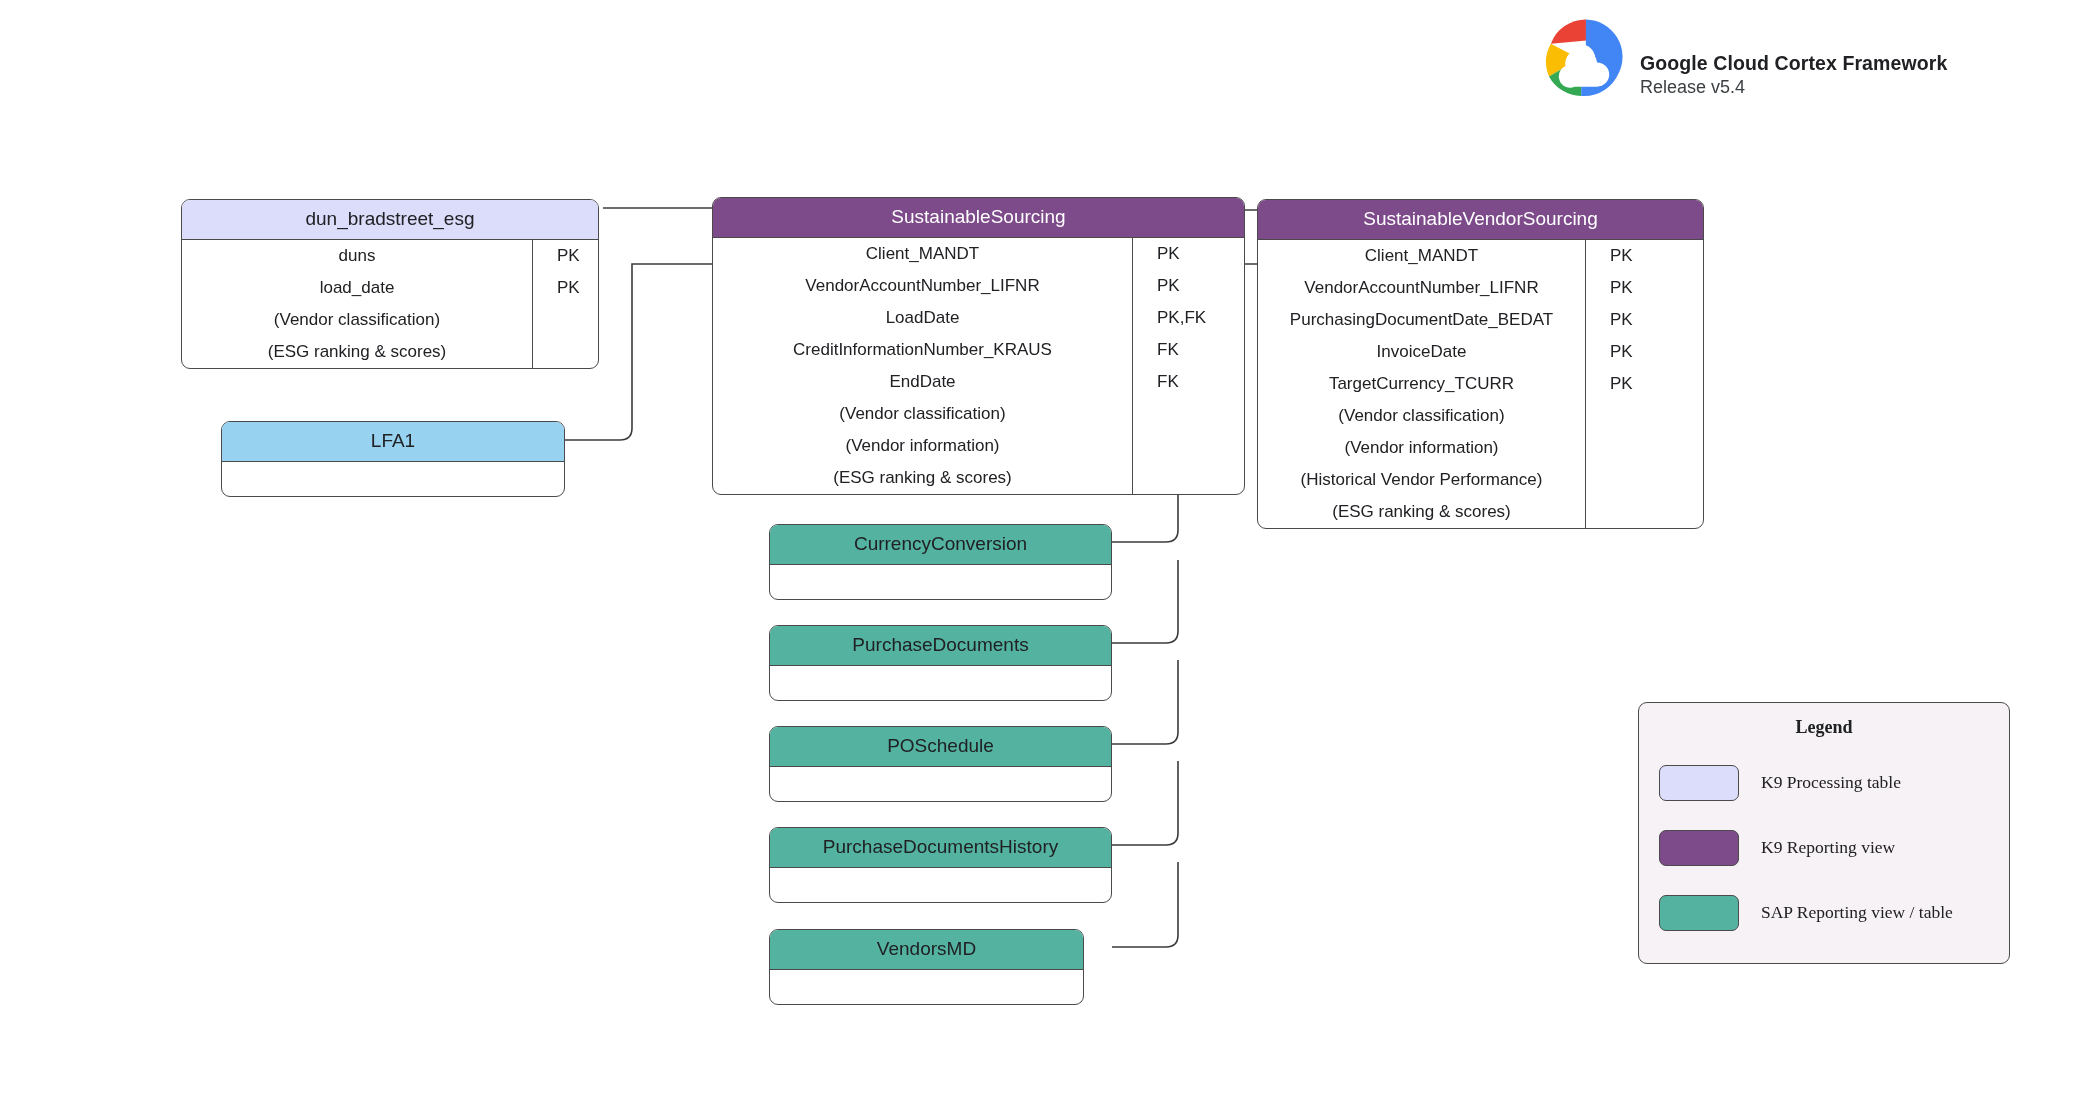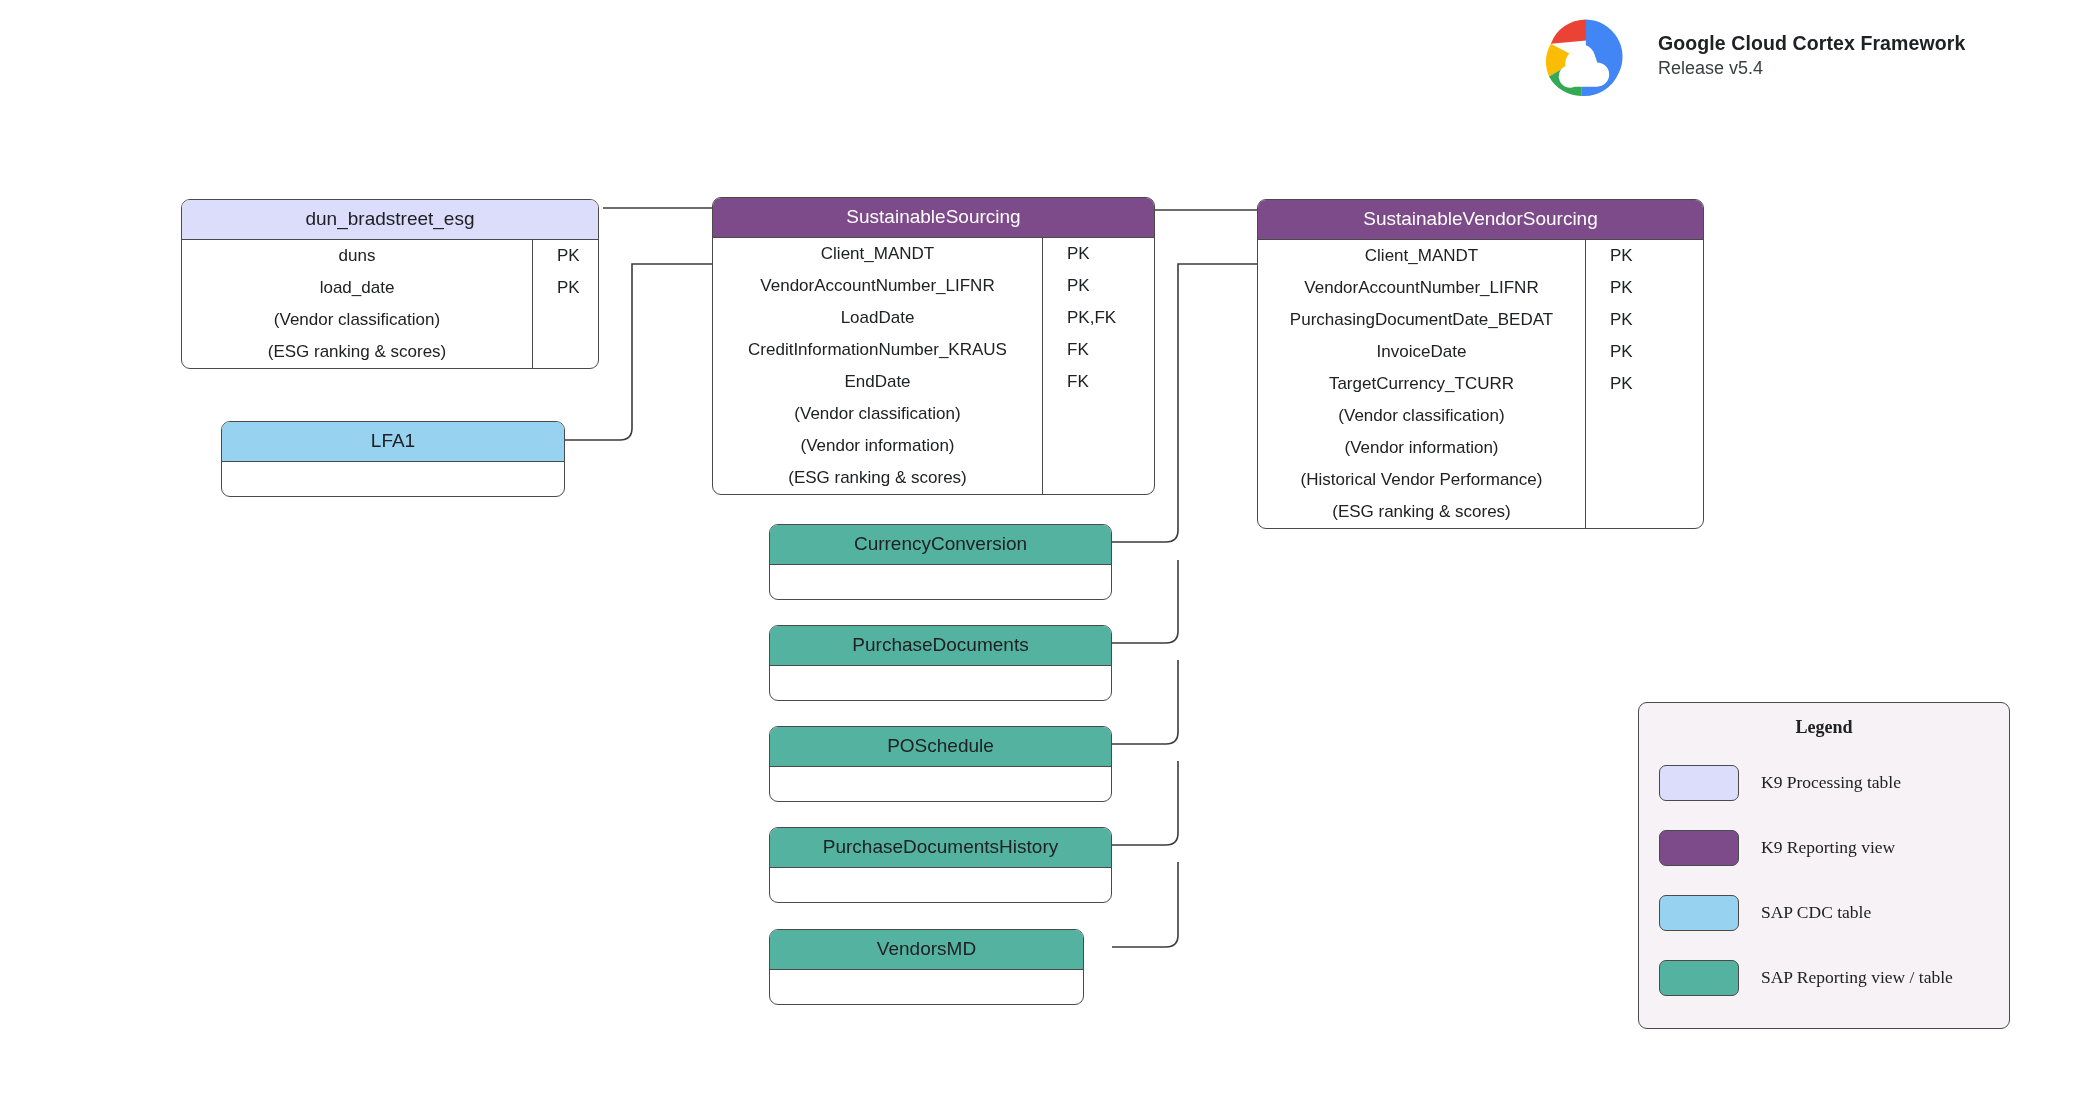--- a/index.html
+++ b/index.html
@@ -14,22 +14,21 @@
     overflow: hidden;
     font-family: "Liberation Sans", sans-serif;
     color: #202124;
   }
 
   
   #brand {
     position: absolute;
     left: 1528px; top: 8px;
     display: flex;
-    align-items: center;
-    gap: 18px;
+    align-items: flex-end;
   }
   #brand-logo { width: 112px; height: 92px; display: block; flex: none; }
   #brand-text { line-height: 1.32; padding-top: 4px; }
   #brand-title {
     font-size: 19.5px; font-weight: bold; color: #202124;
     letter-spacing: 0.1px; white-space: nowrap;
   }
   #brand-release {
     font-size: 18px; font-weight: normal; color: #3c4043;
     white-space: nowrap;
@@ -170,21 +169,21 @@
 
 <div class="entity" style="left:221px; top:421px; width:344px;">
   <div class="entity-header hdr-sapcdc">LFA1</div>
   <div class="entity-body">
       <div class="col-fields">
         <div class="empty-body"></div>
       </div>
     </div>
 </div>
 
-<div class="entity" style="left:712px; top:197px; width:443px;">
+<div class="entity" style="left:712px; top:197px; width:533px;">
   <div class="entity-header hdr-k9view">SustainableSourcing</div>
   <div class="entity-body">
     <div class="col-fields">
       <div class="field-row">Client_MANDT</div>
       <div class="field-row">VendorAccountNumber_LIFNR</div>
       <div class="field-row">LoadDate</div>
       <div class="field-row">CreditInformationNumber_KRAUS</div>
       <div class="field-row">EndDate</div>
       <div class="field-row">(Vendor classification)</div>
       <div class="field-row">(Vendor information)</div>
@@ -282,22 +281,18 @@
   <div class="legend-row">
     <div class="legend-swatch" style="background:#dcdcfb;"></div>
     <div class="legend-label">K9 Processing table</div>
   </div>
 
   <div class="legend-row">
     <div class="legend-swatch" style="background:#7d4a8a;"></div>
     <div class="legend-label">K9 Reporting view</div>
   </div>
 
-  <div class="legend-row">
-    <div class="legend-swatch" style="background:#97d2f1;"></div>
-    <div class="legend-label">SAP CDC table</div>
-  </div>
 
   <div class="legend-row">
     <div class="legend-swatch" style="background:#54b3a0;"></div>
     <div class="legend-label">SAP Reporting view / table</div>
   </div>
 </div>
 
 </body></html>

